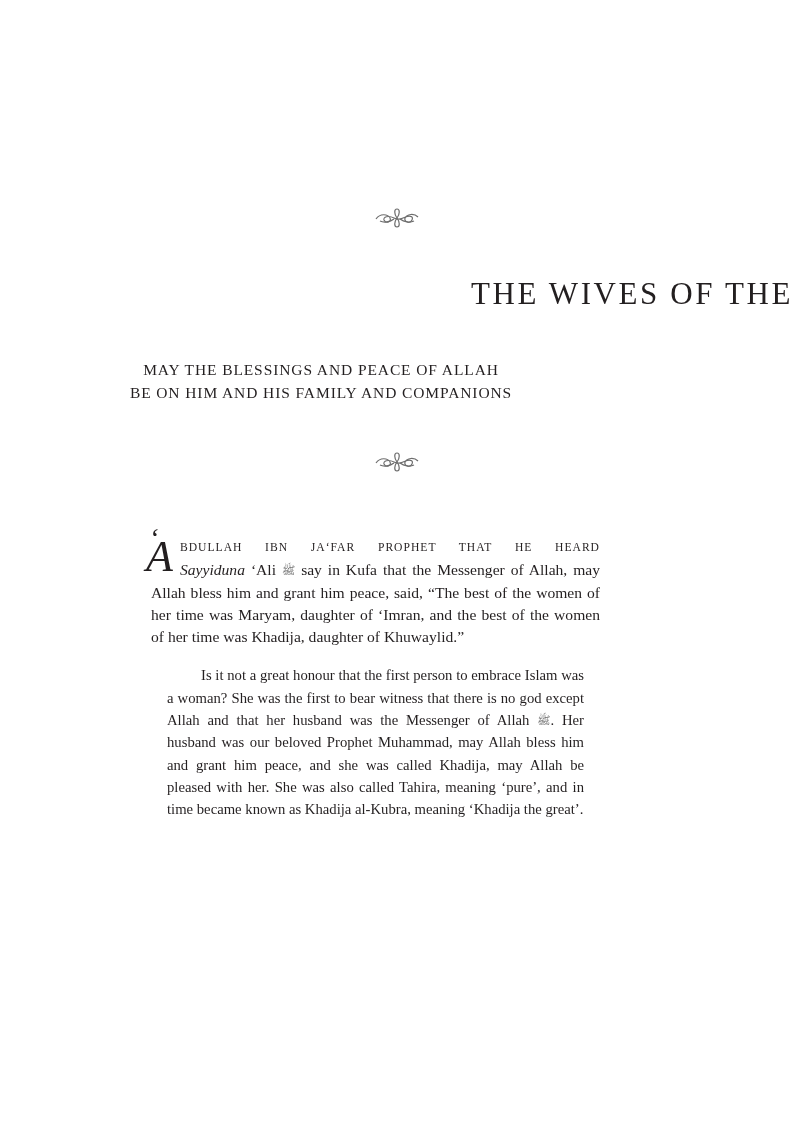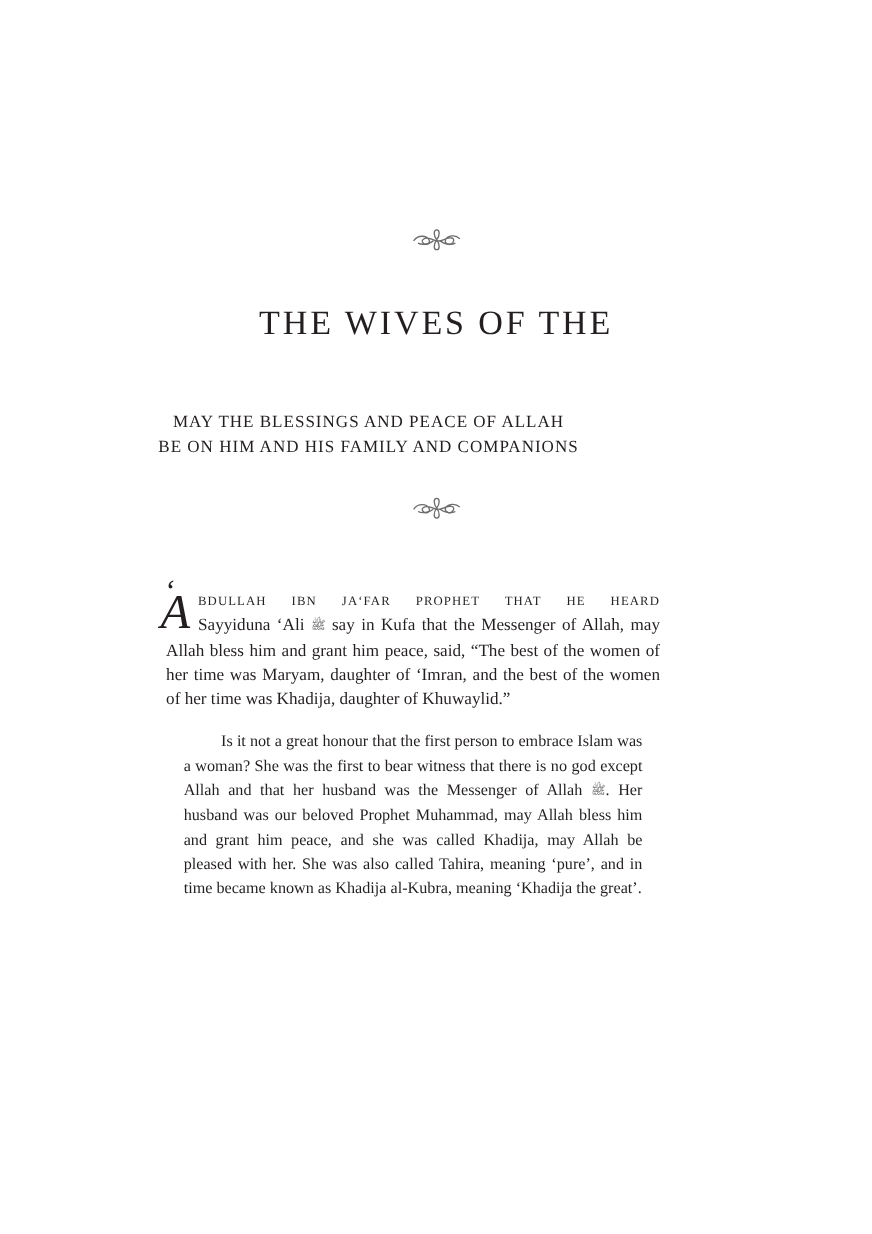--- a/index.html
+++ b/index.html
@@ -10,40 +10,40 @@
   }
   .ornament {
     position: absolute; left: 0; width: 793px; text-align: center;
   }
   .ornament svg { display: inline-block; }
   .ornament-top { top: 207px; }
   .ornament-bottom { top: 451px; }
 
   .title {
     position: absolute; left: 0; top: 276px; width: 793px;
-    text-align: center; font-size: 31px; letter-spacing: 2.6px;
+    text-align: right; font-size: 31px; letter-spacing: 2.6px;
     line-height: 35px; font-weight: normal; color: #231f20; margin: 0;
   }
   .subtitle {
     position: absolute; left: 0; top: 358px; width: 642px;
     text-align: center; font-size: 15.5px; letter-spacing: 0.9px;
-    line-height: 23px; color: #231f20; margin: 14px;
+    line-height: 23px; color: #231f20; margin: 0;
   }
   .body-text {
     position: absolute; left: 151px; top: 535px; width: 449px;
     font-size: 15.6px; line-height: 22.3px; text-align: justify;
     color: #231f20;
   }
   .para1 { margin: 0; text-indent: 0; }
   .para2 { margin: 16px; text-indent: 34px; font-size: 14.7px; }
   .dropcap-wrap { float: left; margin: -2px 4px 0 -5px; position: relative; width: 30px; height: 40px; }
   .dropcap-apos { position: absolute; left: 3px; top: -9px; font-size: 28px; font-style: italic; line-height: 1; }
   .dropcap-letter { position: absolute; left: 0; top: 2px; font-size: 44px; font-style: italic; line-height: 1; }
   .smallcaps { font-size: 11.6px; letter-spacing: 1px; word-spacing: 14px; }
-  .italic { }
+  .italic { font-style: italic; }
   .honorific { font-size: 11px; color: #555; vertical-align: 1px; }
 </style>
 </head>
 <body>
 
 <div class="ornament ornament-top">
   <svg width="46" height="22" viewBox="0 0 46 22" fill="none" stroke="#6d6d6d" stroke-width="1.2">
     <path d="M2 12 C6 6, 14 7, 16 11 C18 15, 12 17, 10 13 C9 10, 14 8, 20 11 C23 12.5, 26 12.5, 29 11 C35 8, 40 9, 38 13 C36 17, 30 15, 31 11 C33 7, 40 6, 44 10"></path>
     <path d="M23 11 C20 7, 20 2, 23 2 C26 2, 26 7, 23 11 C20 15, 20 20, 23 20 C26 20, 26 15, 23 11"></path>
     <path d="M6 14 C10 16, 16 15, 20 12 M26 12 C30 15, 36 16, 40 14"></path>

